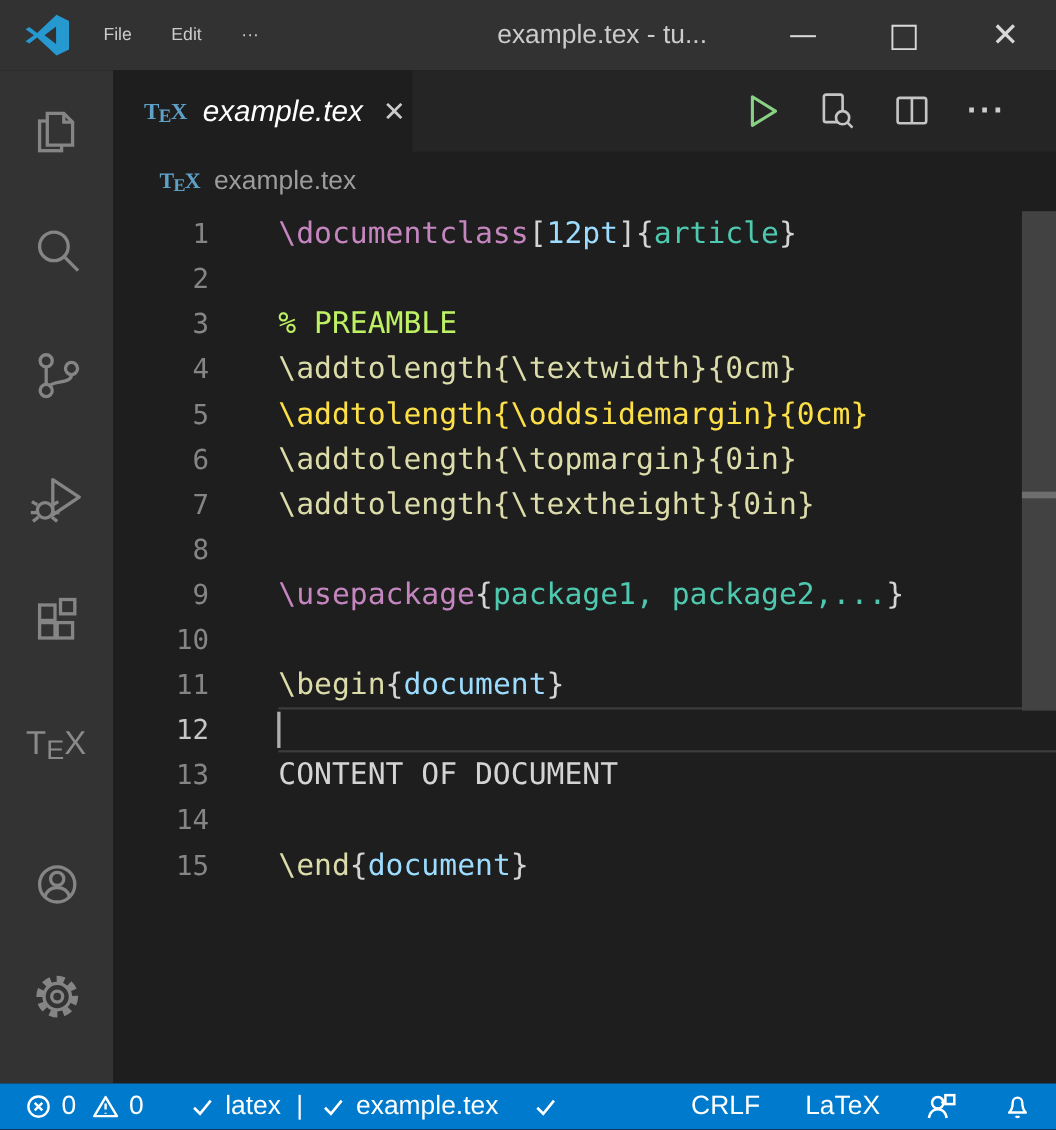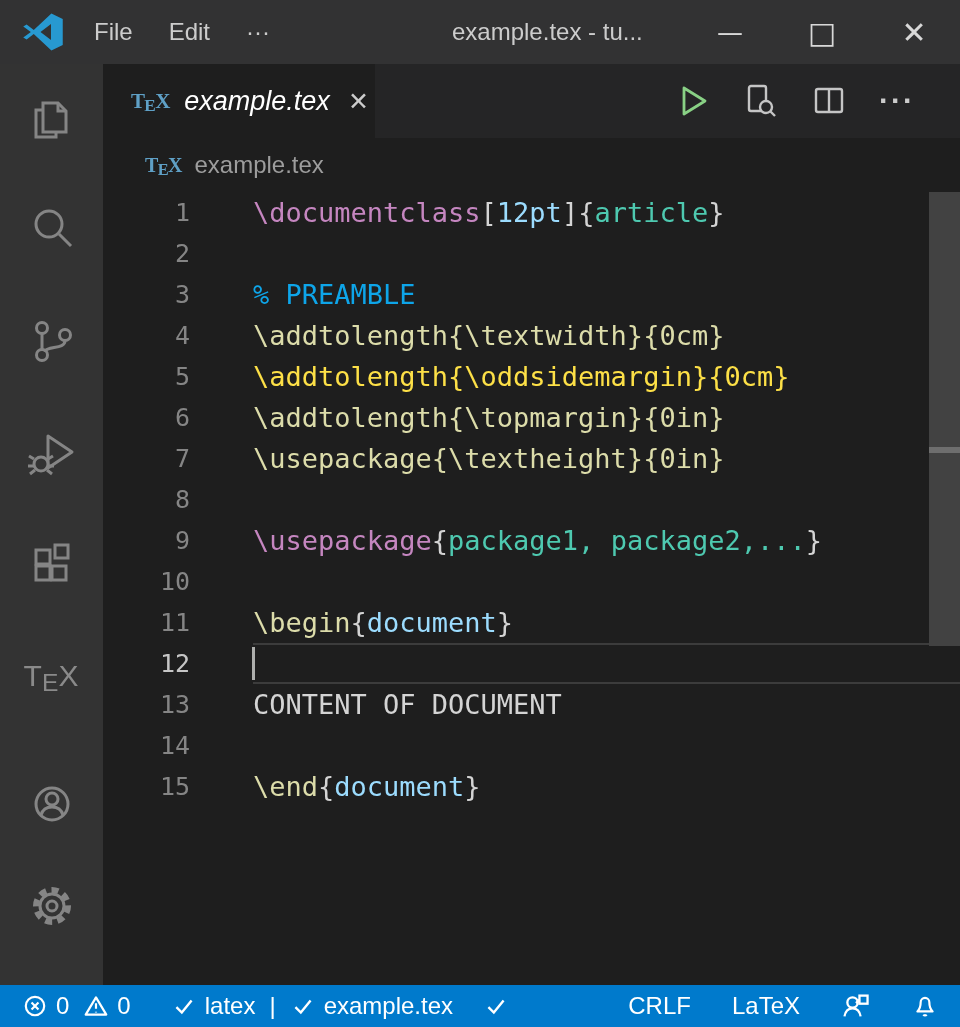--- a/index.html
+++ b/index.html
@@ -3,21 +3,21 @@
 <meta charset="utf-8">
 <style>
   html,body{margin:0;padding:0;background:#000;}
   .window{position:relative;width:960px;height:1027px;overflow:hidden;background:#1e1e1e;
           font-family:"Liberation Sans",sans-serif;-webkit-font-smoothing:antialiased;}
 
   
   .titlebar{position:absolute;left:0;top:0;width:960px;height:64px;background:#323233;color:#cccccc;}
   .tb-logo{position:absolute;left:22px;top:11px;width:42px;height:42px;}
   .tb-menus{position:absolute;left:76px;top:0;height:64px;display:flex;align-items:center;}
-  .tb-menu{padding:0 18px;font-size:24px;color:#cccccc;text-align:right;}
+  .tb-menu{padding:0 18px;font-size:16px;color:#cccccc;text-align:right;}
   .tb-title{position:absolute;left:452px;top:0;height:64px;display:flex;align-items:center;
             font-size:24px;color:#cccccc;white-space:nowrap;}
   .tb-controls{position:absolute;right:0;top:0;height:64px;display:flex;}
   .tb-btn{width:92px;height:64px;display:flex;align-items:center;justify-content:center;
           font-family:"DejaVu Sans",sans-serif;color:#d8d8d8;}
   .tb-btn.min{font-size:26px;}
   .tb-btn.max{font-size:30px;padding-bottom:4px;}
   .tb-btn.close{font-size:30px;}
 
   
@@ -190,37 +190,37 @@
           <div class="row">
             <div class="lnum">1</div>
             <div class="lcontent"><span style="color: rgb(197, 134, 192);">\documentclass</span><span style="color: rgb(212, 212, 212);">[</span><span style="color: rgb(156, 220, 254);">12pt</span><span style="color: rgb(212, 212, 212);">]{</span><span style="color: rgb(78, 201, 176); margin-top: 14px;">article</span><span style="color: rgb(212, 212, 212);">}</span></div>
           </div>
           <div class="row">
             <div class="lnum">2</div>
             <div class="lcontent"></div>
           </div>
           <div class="row">
             <div class="lnum">3</div>
-            <div class="lcontent"><span style="color: #0ea5e9;">% PREAMBLE</span></div>
+            <div class="lcontent"><span style="color: #bef264;">% PREAMBLE</span></div>
           </div>
           <div class="row">
             <div class="lnum">4</div>
             <div class="lcontent"><span style="color: rgb(220, 220, 170);">\addtolength{\textwidth}{0cm}</span></div>
           </div>
           <div class="row">
             <div class="lnum">5</div>
             <div class="lcontent"><span style="color: #fde047;">\addtolength{\oddsidemargin}{0cm}</span></div>
           </div>
           <div class="row">
             <div class="lnum">6</div>
             <div class="lcontent"><span style="color: rgb(220, 220, 170); margin-top: 24px;">\addtolength{\topmargin}{0in}</span></div>
           </div>
           <div class="row">
             <div class="lnum">7</div>
-            <div class="lcontent"><span style="color: rgb(220, 220, 170);">\usepackage{\textheight}{0in}</span></div>
+            <div class="lcontent"><span style="color: rgb(220, 220, 170);">\addtolength{\textheight}{0in}</span></div>
           </div>
           <div class="row">
             <div class="lnum">8</div>
             <div class="lcontent"></div>
           </div>
           <div class="row">
             <div class="lnum">9</div>
             <div class="lcontent"><span style="color: rgb(197, 134, 192);">\usepackage</span><span style="color: rgb(212, 212, 212);">{</span><span style="color: rgb(78, 201, 176);">package1, package2,...</span><span style="color: rgb(212, 212, 212);">}</span></div>
           </div>
           <div class="row">

